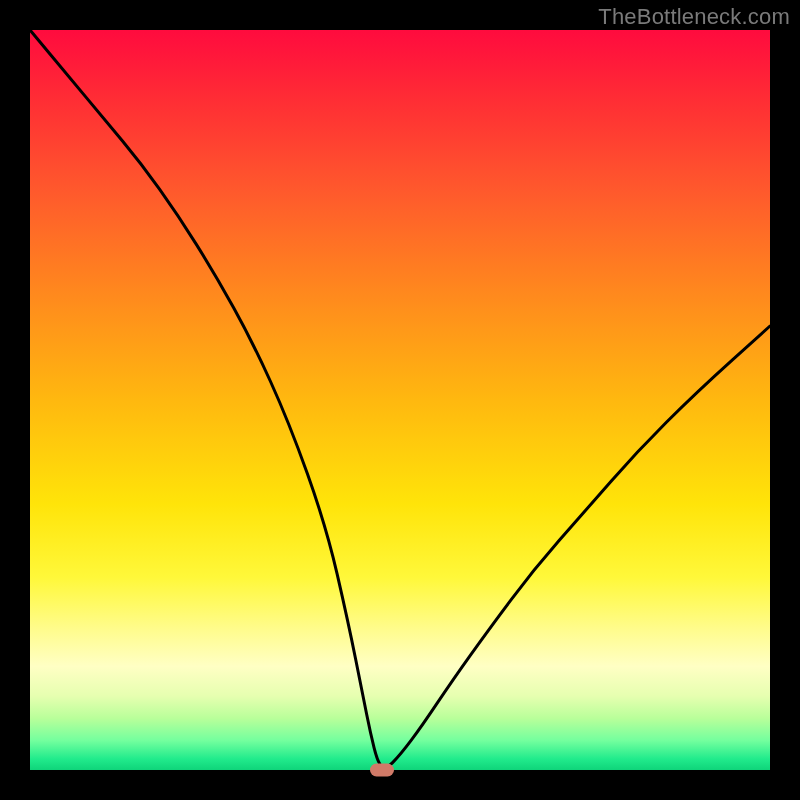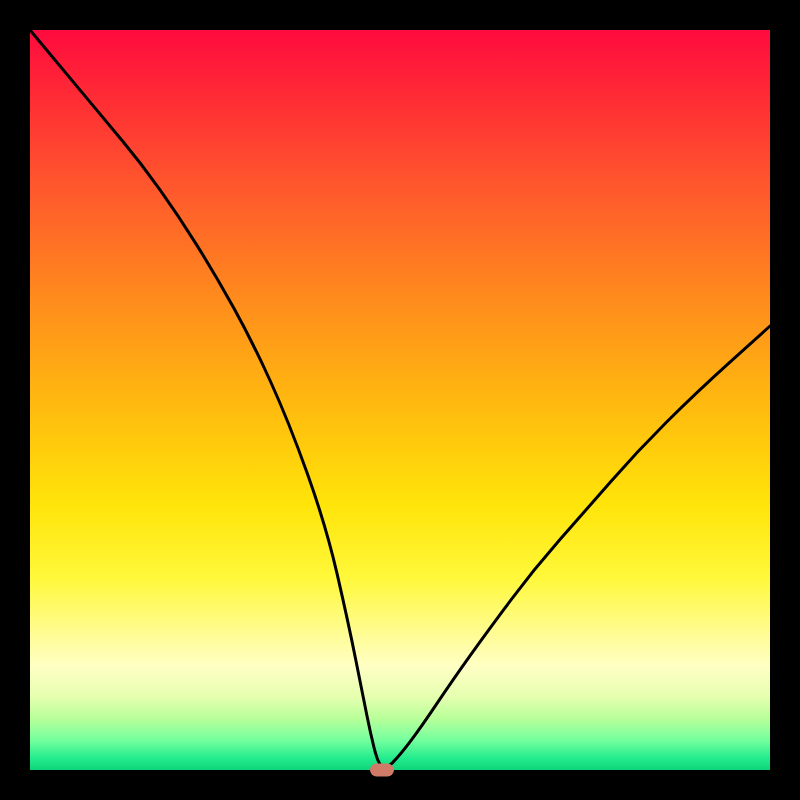--- a/index.html
+++ b/index.html
@@ -64,20 +64,21 @@
     width: 24px;
     height: 13px;
     border-radius: 7px;
     transform: translate(-50%, -50%);
   }
 </style>
 </head>
 <body>
 
 <div class="frame">
+  <div class="watermark">TheBottleneck.com</div>
 
   <div class="plot">
     <svg viewBox="0 0 740 740" preserveAspectRatio="none">
       <path id="curve-path" fill="none" stroke="#000" stroke-width="3" stroke-linecap="round" stroke-linejoin="round" d="M 0.0 0.0 Q 0.0 0.0 18.5 22.2 Q 37.0 44.4 55.5 66.6 Q 74.0 88.8 92.5 111.0 Q 111.0 133.2 129.5 159.1 Q 148.0 185.0 166.5 214.6 Q 185.0 244.2 203.5 277.5 Q 222.0 310.8 240.5 351.5 Q 259.0 392.2 277.5 444.0 Q 296.0 495.8 307.1 543.9 Q 318.2 592.0 325.6 629.0 Q 333.0 666.0 336.7 684.5 Q 340.4 703.0 344.1 717.8 Q 347.8 732.6 351.5 736.3 Q 355.2 740.0 362.6 732.6 Q 370.0 725.2 381.1 710.4 Q 392.2 695.6 407.0 673.4 Q 421.8 651.2 440.3 625.3 Q 458.8 599.4 481.0 569.8 Q 503.2 540.2 529.1 510.6 Q 555.0 481.0 580.9 451.4 Q 606.8 421.8 636.4 392.2 Q 666.0 362.6 703.0 329.3 T 740.0 296.0"></path>
     </svg>
     <div id="min-marker" class="marker" style="left: 351.5px; top: 740px; background: rgb(208, 122, 104);"></div>
   </div>
 </div>
 
 </body></html>

